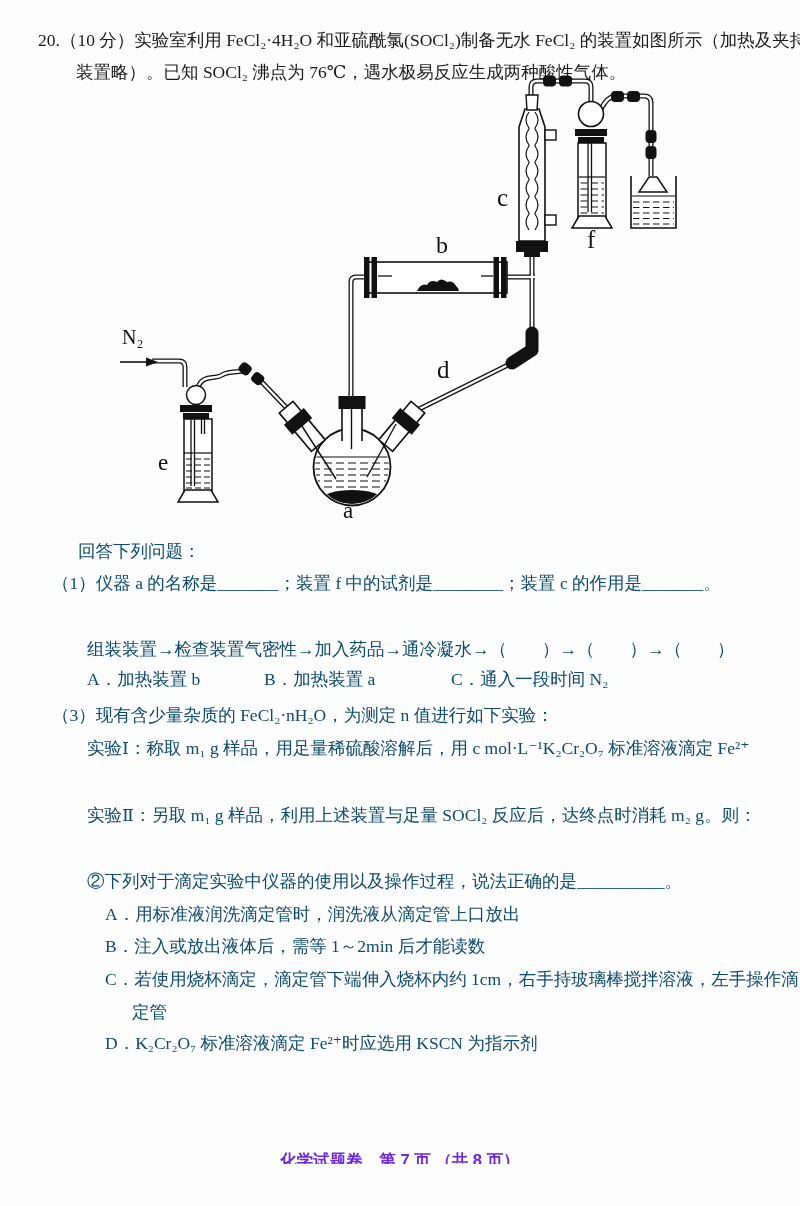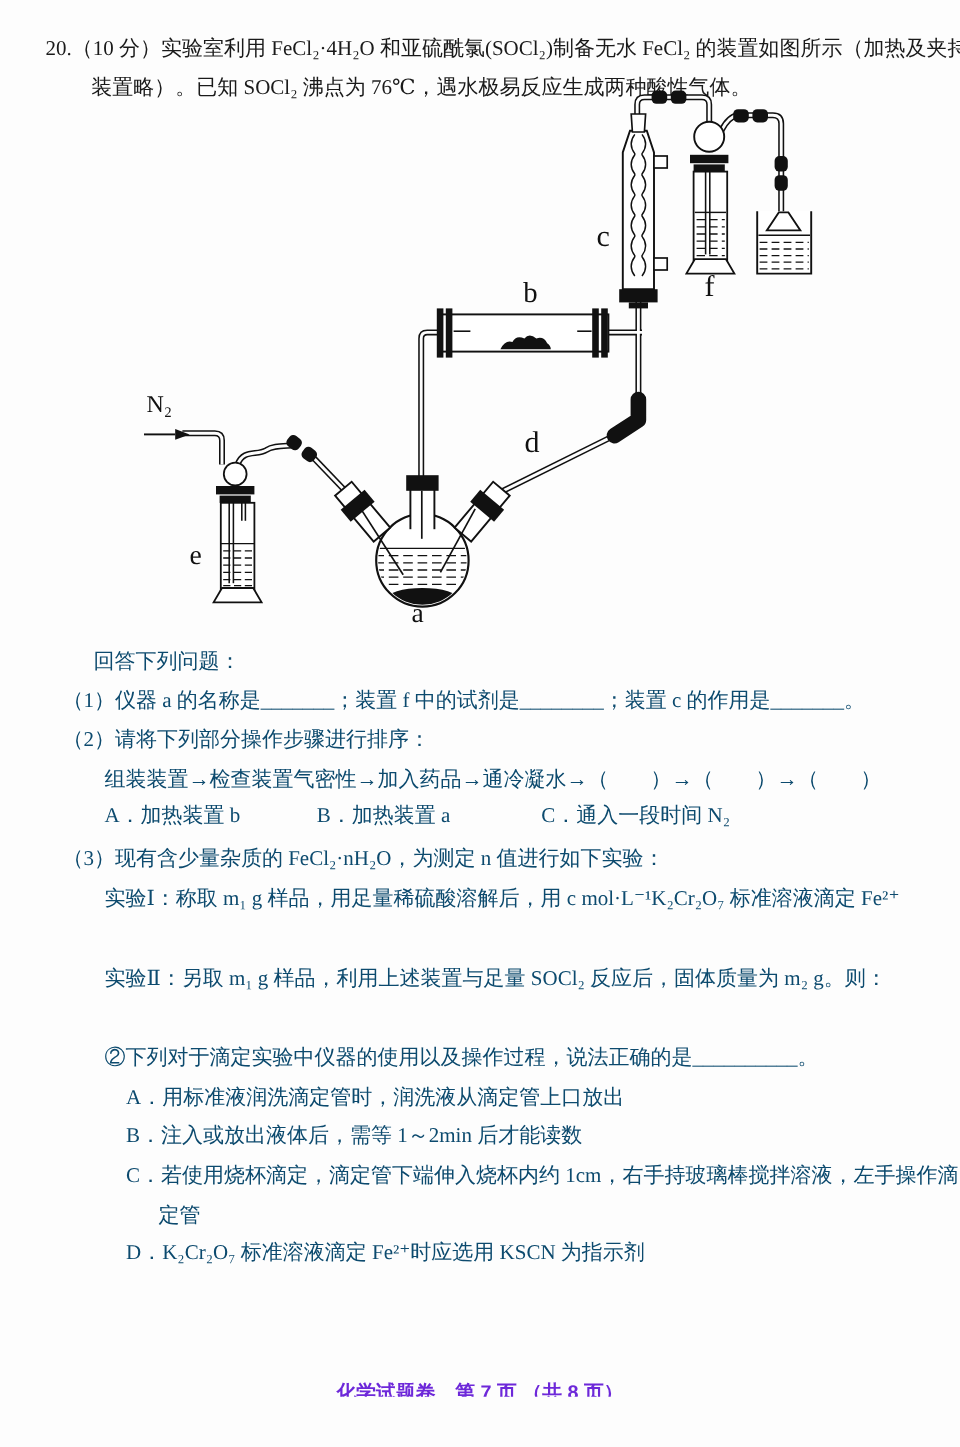--- a/index.html
+++ b/index.html
@@ -190,32 +190,31 @@
   <div class="dlabel" style="left:343px;top:498px;font-size:23px;">a</div>
   <div class="dlabel" style="left:436px;top:232px;font-size:24px;">b</div>
   <div class="dlabel" style="left:497px;top:184px;font-size:25px;">c</div>
   <div class="dlabel" style="left:437px;top:356px;font-size:25px;">d</div>
   <div class="dlabel" style="left:587px;top:226px;font-size:25px;">f</div>
 
   <div class="line" style="left:78px;top:540px;">回答下列问题：</div>
 
   <div class="line" style="left:52px;top:572px;"><span>（1）</span><span>仪器 a 的名称是_______；装置 f 中的试剂是________；装置 c 的作用是_______。</span></div>
 
-  <div class="line" style="left:52px;top:605px;"><span>（2）</span><span>请将下列部分操作步骤进行排序：</span></div>
 
   <div class="line" style="left:87px;top:638px;">组装装置→检查装置气密性→加入药品→通冷凝水→（　　）→（　　）→（　　）</div>
 
   <div class="line optrow">
     <span class="opt w1"><span>A．</span><span>加热装置 b</span></span><span class="opt w2"><span>B．</span><span>加热装置 a</span></span><span class="opt"><span>C．</span><span>通入一段时间 N₂</span></span>
   </div>
 
   <div class="line" style="left:52px;top:704px;"><span>（3）</span><span>现有含少量杂质的 FeCl₂·nH₂O，为测定 n 值进行如下实验：</span></div>
 
   <div class="line" style="left:87px;top:737px;">实验Ⅰ：称取 m₁ g 样品，用足量稀硫酸溶解后，用 c mol·L⁻¹K₂Cr₂O₇ 标准溶液滴定 Fe²⁺</div>
-  <div class="line" style="left:87px;top:804px;">实验Ⅱ：另取 m₁ g 样品，利用上述装置与足量 SOCl₂ 反应后，固体质量为 m₂ g。则：</div>
+  <div class="line" style="left:87px;top:804px;">实验Ⅱ：另取 m₁ g 样品，利用上述装置与足量 SOCl₂ 反应后，达终点时消耗 m₂ g。则：</div>
   <div class="line" style="left:87px;top:870px;">②下列对于滴定实验中仪器的使用以及操作过程，说法正确的是__________。</div>
 
   <div class="line" style="left:105px;top:903px;"><span>A．</span><span>用标准液润洗滴定管时，润洗液从滴定管上口放出</span></div>
   <div class="line" style="left:105px;top:935px;"><span>B．</span><span>注入或放出液体后，需等 1～2min 后才能读数</span></div>
   <div class="line hang" style="left:105px;top:963px;"><span>C．</span><span>若使用烧杯滴定，滴定管下端伸入烧杯内约 1cm，右手持玻璃棒搅拌溶液，左手操作滴定管</span></div>
   <div class="line" style="left:105px;top:1032px;"><span>D．</span><span>K₂Cr₂O₇ 标准溶液滴定 Fe²⁺时应选用 KSCN 为指示剂</span></div>
 
   <div class="footer">化学试题卷　第 7 页 （共 8 页）</div>
 
 </div>

